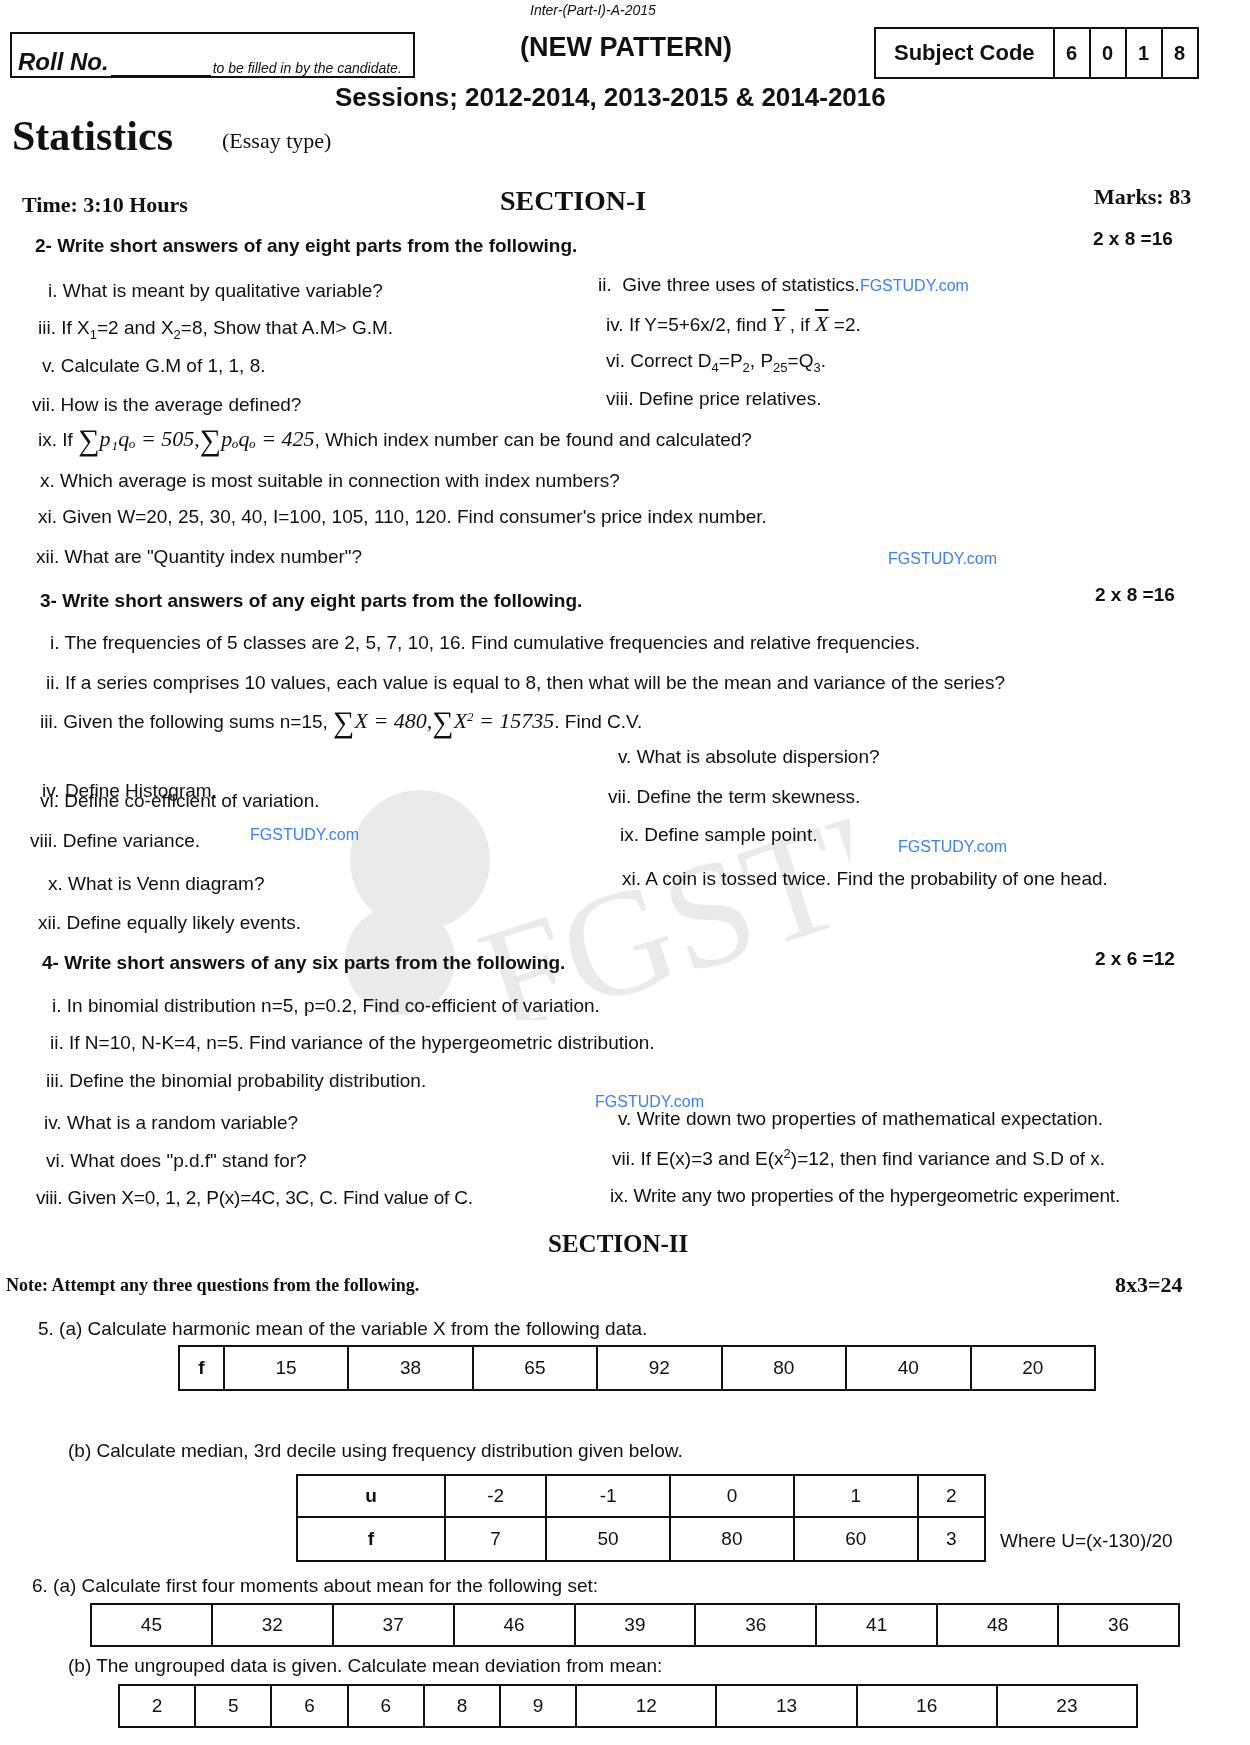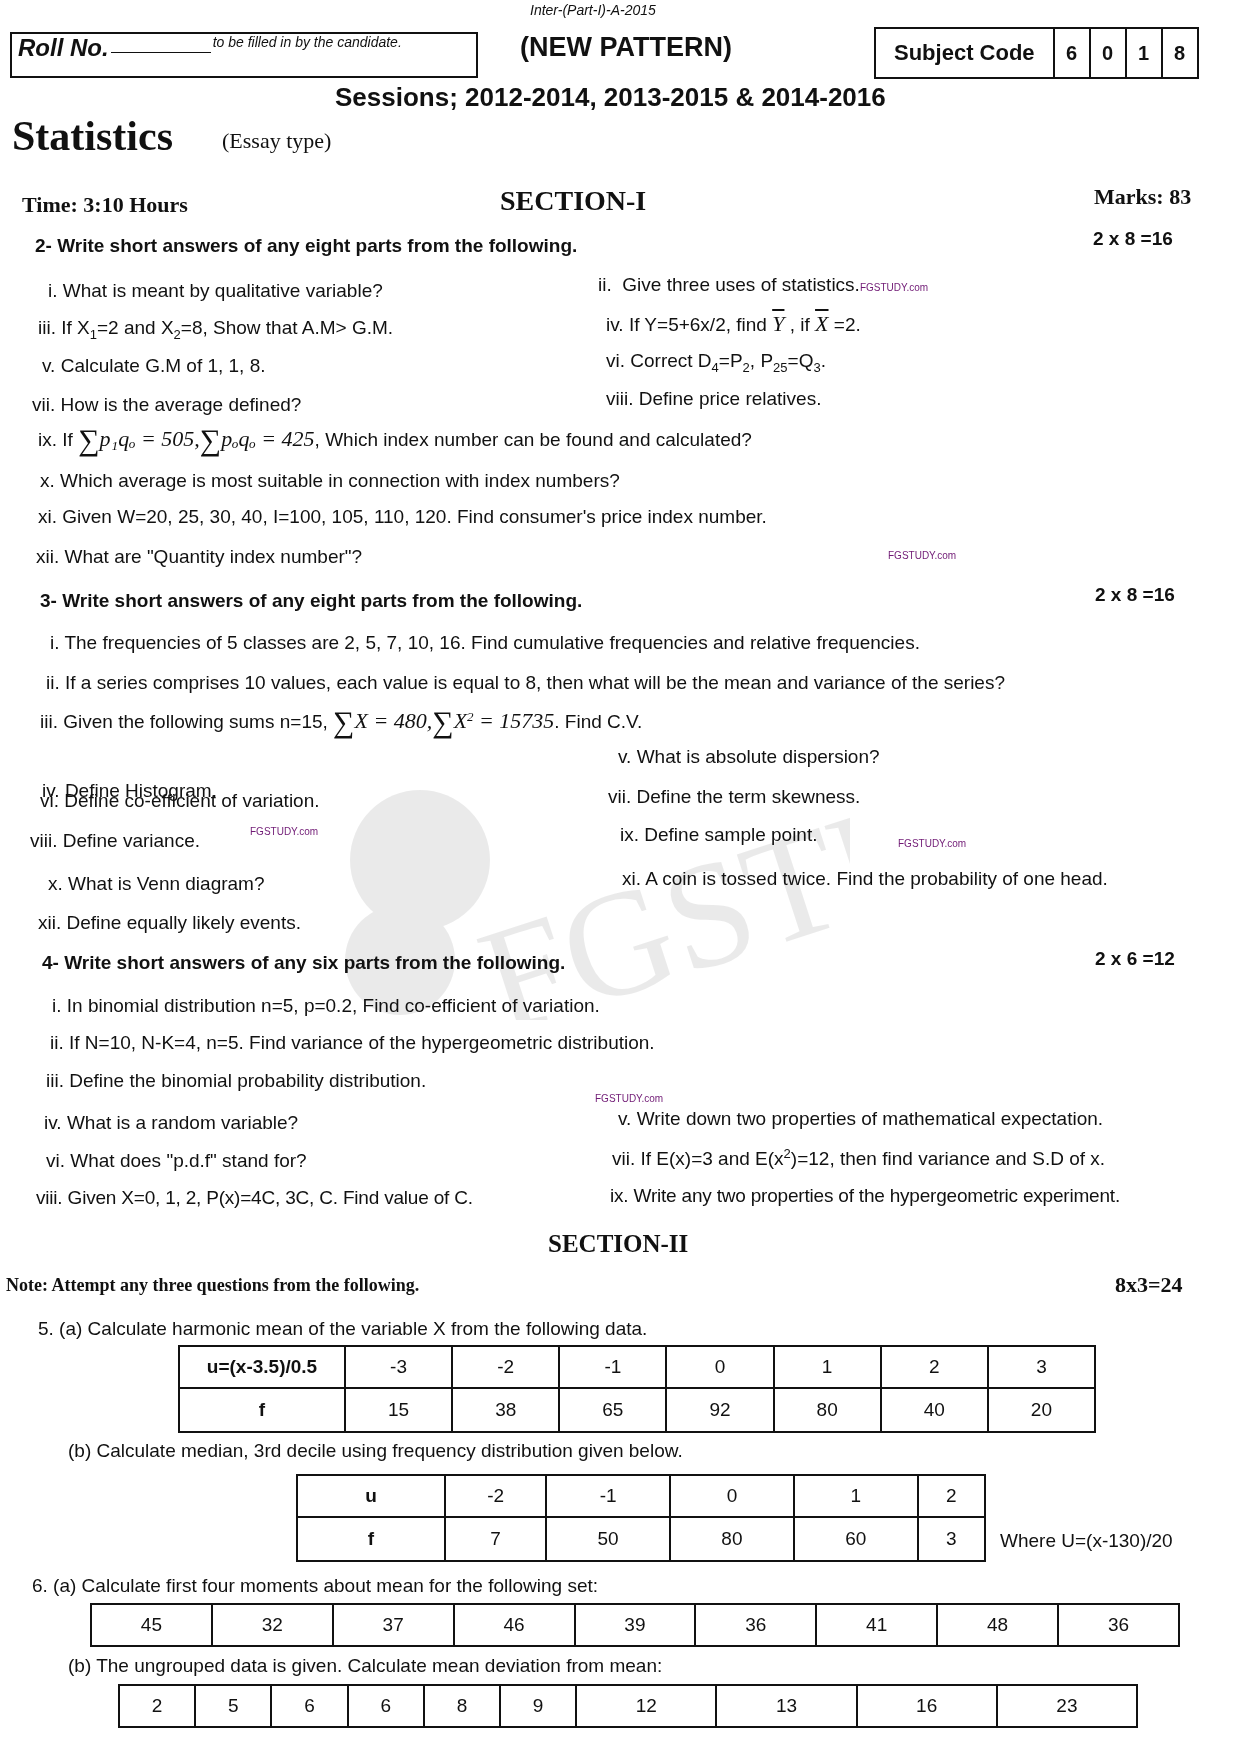--- a/index.html
+++ b/index.html
@@ -3,34 +3,34 @@
 <meta charset="utf-8">
 <style>
   html, body { margin: 0; padding: 0; background: #ffffff; }
   body {
     width: 1250px; height: 1745px; position: relative; overflow: hidden;
     font-family: "Liberation Sans", sans-serif; color: #111;
   }
   .abs { position: absolute; white-space: nowrap; }
   .sans { font-family: "Liberation Sans", sans-serif; }
   .serif { font-family: "Liberation Serif", serif; }
-  .wm-small { font-size: 10px; color: #701a75; font-family: "Liberation Sans", sans-serif; }
+  .wm-small { font-size: 16px; color: #3b82f6; font-family: "Liberation Sans", sans-serif; }
   .q { font-size: 19px; }
   .qhead { font-size: 19px; font-weight: bold; }
   .marks { font-size: 19px; font-weight: bold; }
   sub, sup { font-size: 13px; }
   .math { font-family: "Liberation Serif", serif; font-style: italic; font-size: 22px; }
   .sigma { font-family: "Liberation Serif", serif; font-size: 30px; vertical-align: -4px; font-style: normal; }
   .bar { text-decoration: overline; }
 
   
   .rollbox {
-    position: absolute; left: 10px; top: 32px; width: 468px; height: 46px;
+    position: absolute; left: 10px; top: 32px; width: 405px; height: 46px;
     border: 2px solid #111; box-sizing: border-box;
-    display: flex; align-items: flex-start; padding-left: 6px;
+    display: flex; align-items: flex-end; padding-left: 6px;
   }
   .rollbox .roll { font-size: 24px; font-weight: bold; font-style: italic; }
   .rollbox .line { display: inline-block; width: 100px; border-bottom: 1px solid #111; height: 18px; margin: 0 2px; }
   .rollbox .hint { font-size: 14px; font-style: italic; }
   .subjbox {
     position: absolute; left: 874px; top: 27px; height: 52px;
     display: flex; border: 2px solid #111; box-sizing: border-box;
   }
   .subjbox .label { font-size: 22px; font-weight: bold; padding: 0 18px; display: flex; align-items: center; border-right: 2px solid #111; }
   .subjbox .digit { width: 34px; font-size: 20px; font-weight: bold; display: flex; align-items: center; justify-content: center; border-right: 2px solid #111; }
@@ -146,30 +146,20 @@
 <div class="abs q" style="left:610px; top:1185px; letter-spacing:-0.2px;"><span>ix.</span> <span>Write any two properties of the hypergeometric experiment.</span></div>
 
 <div class="abs serif" style="left:548px; top:1230px; font-size:25px; font-weight:bold;">SECTION-II</div>
 <div class="abs serif" style="left:6px; top:1275px; font-size:18px; font-weight:bold;">Note:  Attempt any three questions from the following.</div>
 <div class="abs serif" style="left:1115px; top:1272px; font-size:22px; font-weight:bold;">8x3=24</div>
 
 <div class="abs q" style="left:38px; top:1318px;">5. (a) Calculate harmonic mean of the variable X from the following data.</div>
 
 <table class="grid" style="left:178px; top:1345px; width:918px;">
   <tbody>
-      <tr style="height:42px;">
-    <td style="width:164px; font-weight:bold;">u=(x-3.5)/0.5</td>
-    <td>-3</td>
-    <td>-2</td>
-    <td>-1</td>
-    <td>0</td>
-    <td>1</td>
-    <td>2</td>
-    <td>3</td>
-  </tr>
   <tr style="height:44px;">
     <td style="font-weight:bold;">f</td>
     <td>15</td>
     <td>38</td>
     <td>65</td>
     <td>92</td>
     <td>80</td>
     <td>40</td>
     <td>20</td>
   </tr>

